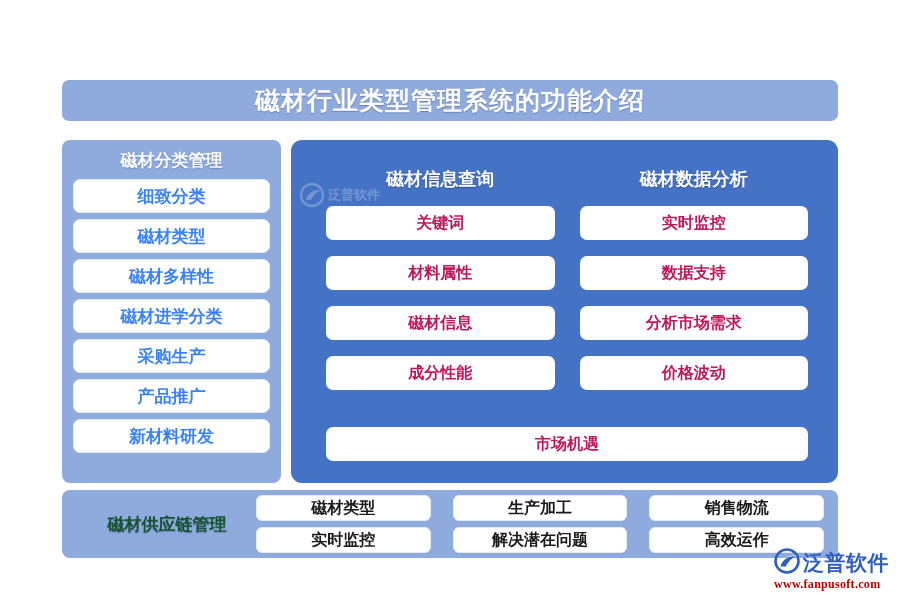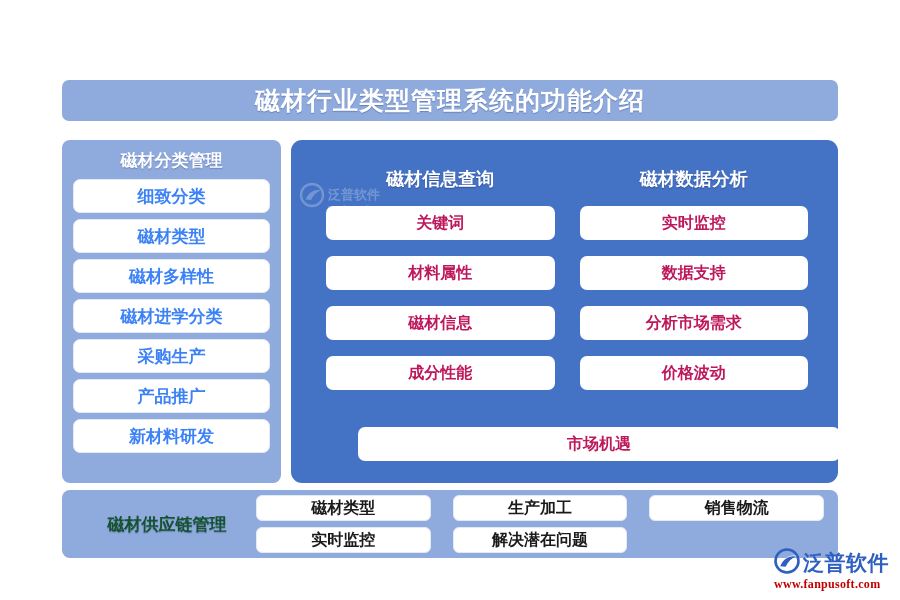--- a/index.html
+++ b/index.html
@@ -150,21 +150,20 @@
     box-sizing: border-box;
   }
   .panel-footer {
     position: absolute;
     left: 35px;
     right: 30px;
     bottom: 22px;
   }
   .panel-pill.wide {
     width: 100%;
-    margin-left: 32px;
   }
 
   
   .bottom-bar {
     position: absolute;
     left: 62px;
     top: 490px;
     width: 776px;
     height: 68px;
     background: #8faadc;
@@ -305,20 +304,21 @@
   </div>
 
   <div class="bottom-bar">
     <div class="bottom-label">磁材供应链管理</div>
     <div class="bottom-grid">
       <div class="bottom-pill">磁材类型</div>
       <div class="bottom-pill">生产加工</div>
       <div class="bottom-pill">销售物流</div>
       <div class="bottom-pill">实时监控</div>
       <div class="bottom-pill">解决潜在问题</div>
+      <div class="bottom-pill">高效运作</div>
     </div>
   </div>
 
   <div class="corner-logo">
     <div class="logo-row">
       <span class="logo-mark">
         <svg width="26" height="26" viewBox="0 0 26 26" xmlns="http://www.w3.org/2000/svg" aria-hidden="true">
           <circle cx="13" cy="13" r="11.5" fill="none" stroke="#2f5fc0" stroke-width="2.6"></circle>
           <path d="M5.5 18.5 C9.5 9, 17.5 6.5, 22.5 8 C18 9.8, 14 13.5, 11.6 19.2 Z" fill="#ffffff"></path>
           <path d="M6.2 18.2 C10 9.6, 17.2 7.4, 21.6 8.7 C17.4 10.4, 13.8 13.8, 11.6 18.8 Z" fill="#2f5fc0"></path>

